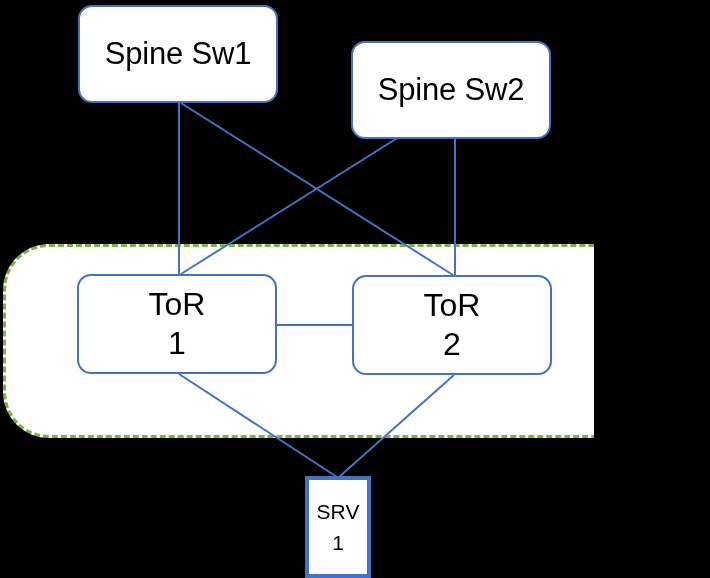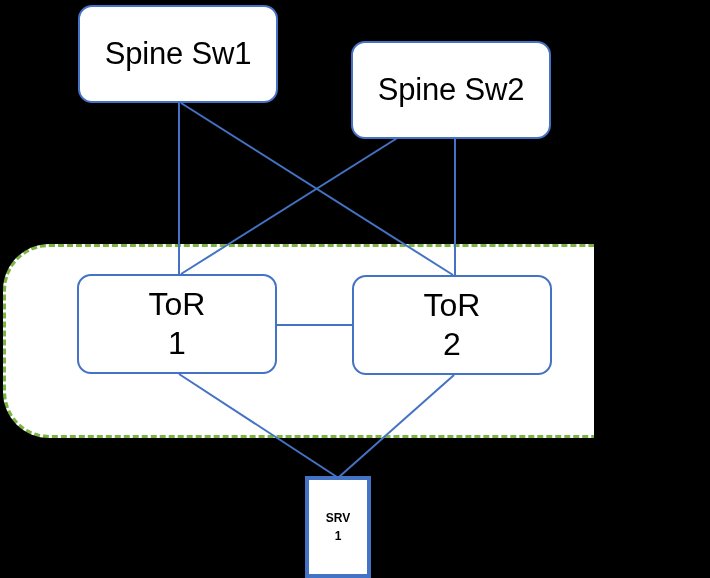--- a/index.html
+++ b/index.html
@@ -39,23 +39,22 @@
     font-size: 31px;
     line-height: 1.12;
     letter-spacing: -0.2px;
   }
   .tor-node {
     font-size: 32px;
     line-height: 1.22;
   }
   .srv-node {
     border-width: 4px;
-    font-size: 12px;
+    font-size: 21px;
     line-height: 1.5;
-    font-weight: bold;
   }
   .node .line2 { display: block; }
   #l2-domain {
     position: absolute;
     box-sizing: border-box;
     left: 3px;
     top: 244px;
     width: 703px;
     height: 194px;
     background: #FFFFFF;

